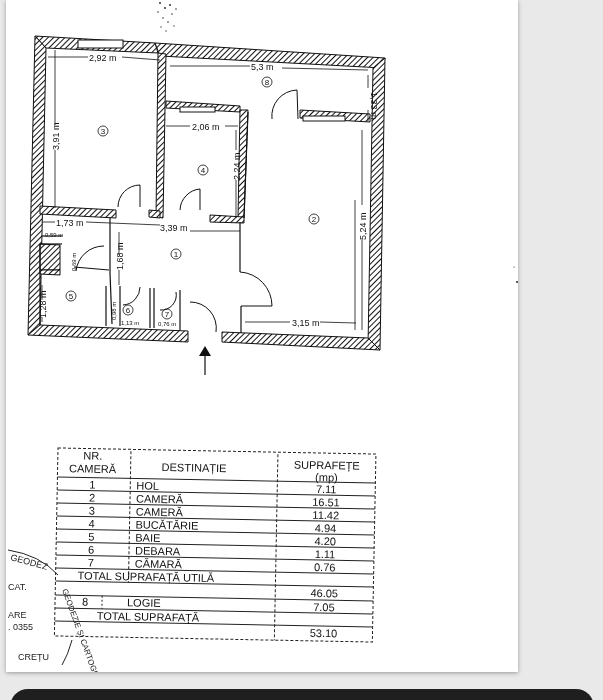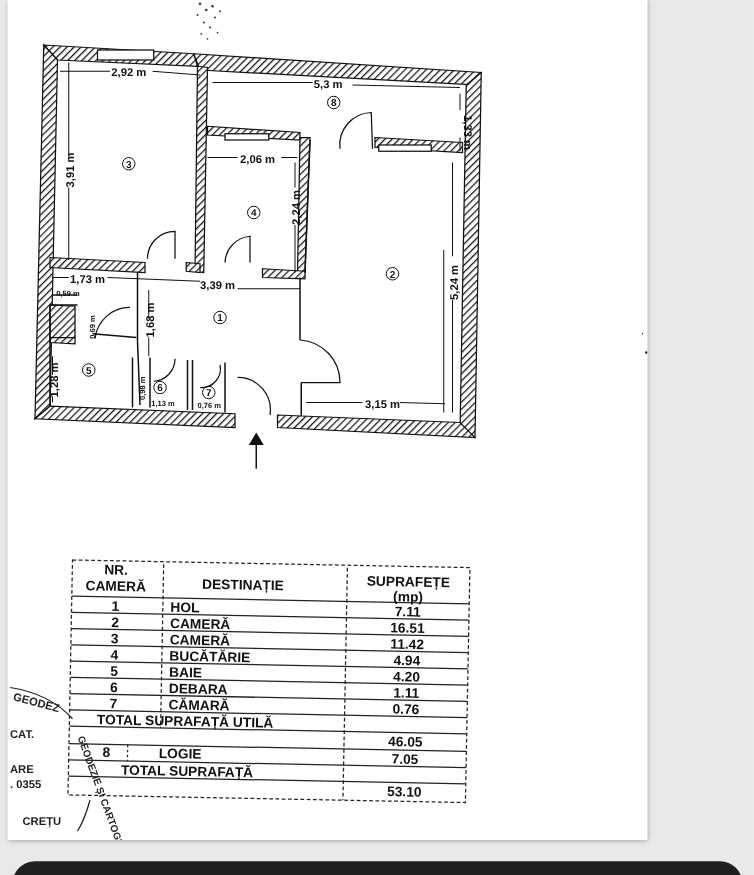--- a/index.html
+++ b/index.html
@@ -1,17 +1,17 @@
 <!DOCTYPE html>
 <html><head>
 <meta charset="utf-8">
 <style>
   html, body { margin:0; padding:0; }
   body { width:603px; height:700px; background:#e9e9e9; position:relative; overflow:hidden; font-family:"Liberation Serif", serif; }
-  .sheet { position:absolute; left:6px; top:0; width:512px; height:672px; background:#fff; box-shadow:0 1px 4px rgba(0,0,0,0.35); overflow:hidden;font-weight:bold; }
+  .sheet { position:absolute; left:6px; top:0; width:512px; height:672px; background:#fff; box-shadow:0 1px 4px rgba(0,0,0,0.35); overflow:hidden; }
   .bottom-bar { position:absolute; left:10px; top:689px; width:584px; height:40px; background:#1f1f1f; border-radius:18px 18px 0 0; }
   svg text { font-family:"Liberation Sans", sans-serif; }
   .plan-svg { position:absolute; left:0; top:0; }
   .tt { font-family:"Liberation Serif", serif; fill:#111; }
 </style>
 </head>
 <body>
 
 <div class="sheet">
   <svg class="plan-svg" width="588" height="672" viewBox="6 0 588 672">

